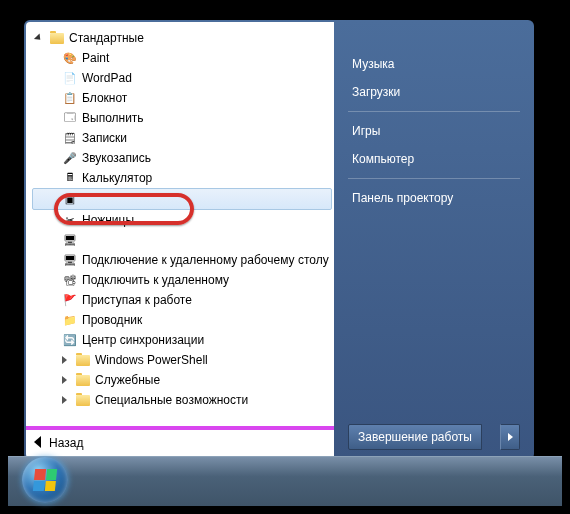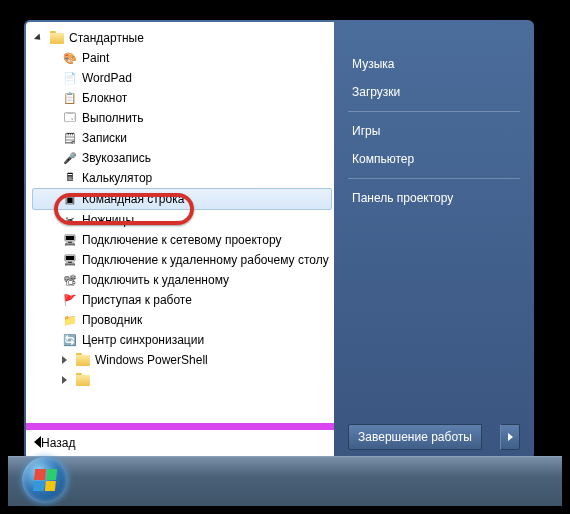--- a/index.html
+++ b/index.html
@@ -19,21 +19,21 @@
 .exp.open::before { transform: rotate(45deg); border-left-color: #333; }
 .ic { width: 16px; height: 16px; flex-shrink: 0; display: inline-flex; align-items: center; justify-content: center; font-size: 11px; }
 .lbl { color: #000; }
 .row.sel { background: linear-gradient(#e8f1fb, #d7e8fa); border: 1px solid #a8c8e4; border-radius: 2px; padding-left: 29px; height: 22px; }
 
 .folder { background: linear-gradient(#fde9a0,#f0c14b); border-radius: 1px; width:14px; height:11px; position:relative; }
 .folder::before { content:""; position:absolute; top:-2px; left:0; width:6px; height:2px; background:#f0c14b; border-radius:1px 1px 0 0; }
 
 .highlight-ring { position: absolute; left: 46px; top: 185px; width: 140px; height: 32px; border: 4px solid #d6302b; border-radius: 16px; pointer-events: none; z-index: 20; box-shadow: 0 1px 2px rgba(0,0,0,.4); }
 
-.back-row { border-top: 7px solid #d946ef; padding: 6px 8px 8px; display: flex; align-items: flex-start; }
+.back-row { border-top: 4px solid #d946ef; padding: 6px 8px 8px; display: flex; align-items: flex-start; gap: 8px; }
 .back-arrow { width: 0; height: 0; border-right: 7px solid #000; border-top: 6px solid transparent; border-bottom: 6px solid transparent; }
 
 .rlink { padding: 7px 4px; color: #fff; cursor: default; }
 .rsep { height: 1px; background: rgba(255,255,255,.25); margin: 5px 0; }
 .rspacer { flex: 1; }
 
 .shutdown { display: flex; margin-top: 6px; gap: 18px; }
 .shutdown-btn { flex: 1; background: linear-gradient(#5e80ae,#3f5e88); border: 1px solid #2b3f5d; color: #fff; padding: 5px 8px; border-radius: 2px 0 0 2px; text-align: center; }
 .shutdown-arrow { width: 20px; background: linear-gradient(#5e80ae,#3f5e88); border: 1px solid #2b3f5d; border-left: 1px solid #6a86ac; border-radius: 0 2px 2px 0; display: flex; align-items: center; justify-content: center; }
 .shutdown-arrow::after { content:""; border-left: 5px solid #fff; border-top: 4px solid transparent; border-bottom: 4px solid transparent; }
@@ -83,29 +83,27 @@
             <div class="row indent1">
               <span class="ic">🎤</span>
               <span class="lbl">Звукозапись</span>
             </div>
             <div class="row indent1">
               <span class="ic">🖩</span>
               <span class="lbl">Калькулятор</span>
             </div>
             <div class="row indent1 sel">
               <span class="ic">▣</span>
-              <span class="lbl">Командная строка</span>
             </div>
             <div class="row indent1">
               <span class="ic">✂</span>
               <span class="lbl">Ножницы</span>
             </div>
             <div class="row indent1">
               <span class="ic">🖥</span>
-              <span class="lbl">Подключение к сетевому проектору</span>
             </div>
             <div class="row indent1">
               <span class="ic">🖥</span>
               <span class="lbl">Подключение к удаленному рабочему столу</span>
             </div>
             <div class="row indent1">
               <span class="ic">📽</span>
               <span class="lbl">Подключить к удаленному</span>
             </div>
             <div class="row indent1">
@@ -127,20 +125,28 @@
               <span class="ic">
                 <span class="folder"></span>
               </span>
               <span class="lbl">Windows PowerShell</span>
             </div>
             <div class="row indent1">
               <span class="exp"></span>
               <span class="ic">
                 <span class="folder"></span>
               </span>
+              <span class="lbl">Служебные</span>
+            </div>
+            <div class="row indent1">
+              <span class="exp"></span>
+              <span class="ic">
+                <span class="folder"></span>
+              </span>
+              <span class="lbl">Специальные возможности</span>
             </div>
           </div>
     </div>
     <div class="back-row">
       <span class="back-arrow"></span>
       <span class="lbl">Назад</span>
     </div>
   </div>
 
   <div class="right-pane">

